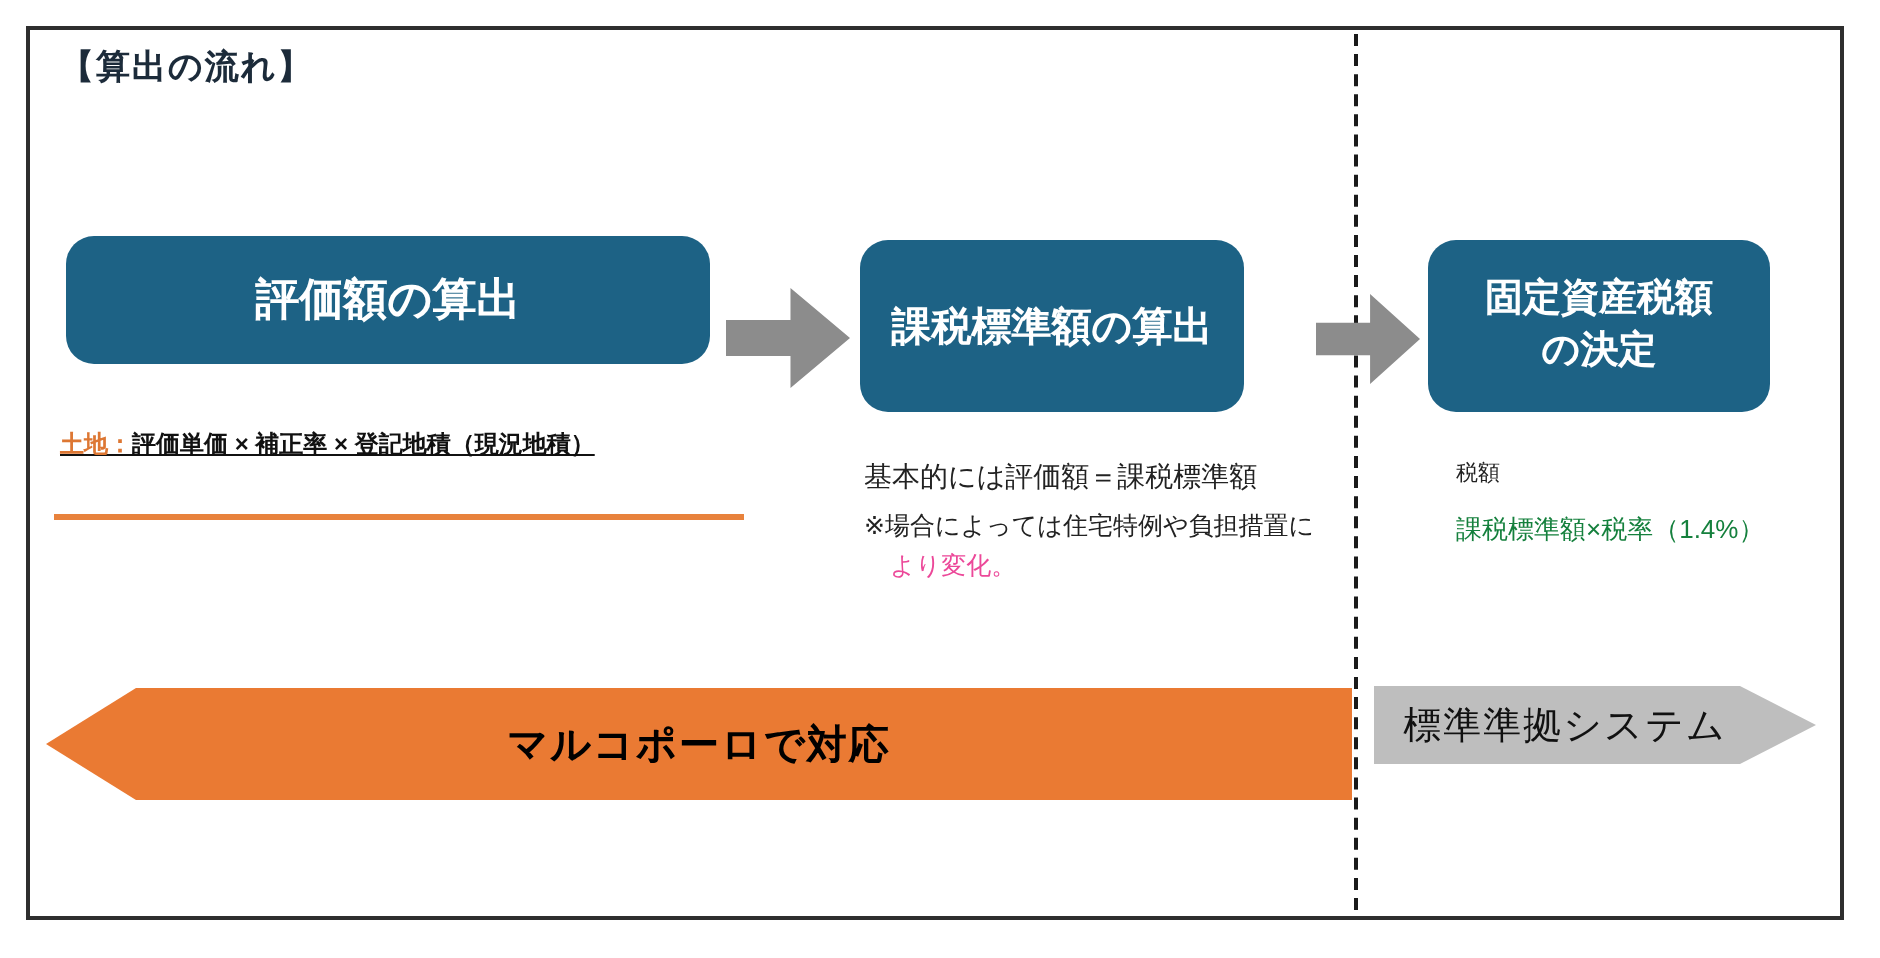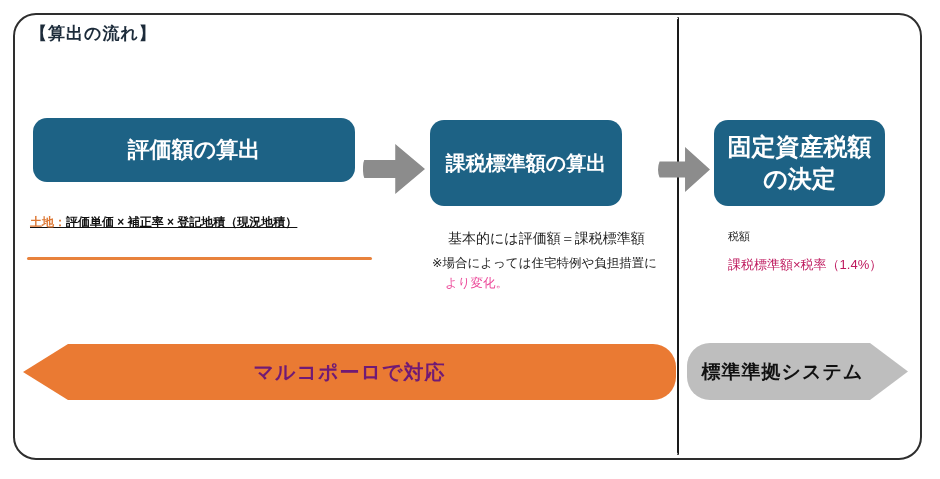--- a/index.html
+++ b/index.html
@@ -3,60 +3,60 @@
 <meta charset="utf-8">
 <style>
   :root{
     --step-box:#1D6285;
     --coverage-banner:#EA7A33;
     --external-banner:#BEBEBE;
     --flow-arrow:#8C8C8C;
     --land-label:#DD7733;
     --underline:#E8823C;
   }
-  *{margin:0;padding:0;box-sizing:border-box;border-radius:23px;}
+  *{margin:0;padding:0;box-sizing:border-box;}
   html,body{width:940px;height:479px;background:#ffffff;overflow:hidden;
     font-family:"Liberation Sans","DejaVu Sans",sans-serif;}
   .stage{position:relative;width:940px;height:479px;background:#fff;}
   .frame{position:absolute;left:13px;top:13px;width:909px;height:447px;
     border:2px solid #2e2e2e;background:#fff;}
   .title{position:absolute;left:30px;top:22px;font-size:17px;font-weight:bold;
     color:#1c2b3a;letter-spacing:1px;}
   .step-box{position:absolute;background:var(--step-box);color:#fff;font-weight:bold;
     border-radius:14px;display:flex;align-items:center;justify-content:center;
     text-align:center;white-space:pre-line;z-index:2;}
   .step-1{left:33px;top:118px;width:322px;height:64px;font-size:22px;}
   .step-2{left:430px;top:120px;width:192px;height:86px;font-size:20px;}
-  .step-3{left:714px;top:120px;width:171px;height:86px;font-size:24px;line-height:1.35;}
+  .step-3{left:714px;top:120px;width:171px;height:86px;font-size:19px;line-height:1.35;}
   .flow-arrow{position:absolute;background:var(--flow-arrow);z-index:3;
     clip-path:polygon(0 32%,52% 32%,52% 0,100% 50%,52% 100%,52% 68%,0 68%);}
   .arrow-1{left:363px;top:144px;width:62px;height:50px;}
   .arrow-2{left:658px;top:147px;width:52px;height:45px;}
   .dashed-divider{position:absolute;left:677px;top:17px;height:438px;width:0;
     border-left:2px dashed #1a1a1a;z-index:1;}
   .note-1{position:absolute;left:30px;top:214px;font-size:12px;font-weight:bold;
     color:#111;white-space:nowrap;text-decoration:underline;}
   .note-1 .land{color:var(--land-label);}
   .underline-bar{position:absolute;left:27px;top:257px;width:345px;height:3px;
     background:var(--underline);}
-  .note-2-l1{position:absolute;left:448px;top:230px;font-size:14px;color:#222;}
+  .note-2-l1{position:absolute;left:432px;top:230px;font-size:14px;color:#222;}
   .note-2-l2{position:absolute;left:432px;top:255px;font-size:12.5px;color:#222;}
   .note-2-l3{position:absolute;left:445px;top:275px;font-size:12.5px;color:#ec4899;}
   .note-3-l1{position:absolute;left:728px;top:229px;font-size:11px;color:#222;}
-  .note-3-l2{position:absolute;left:728px;top:256px;font-size:13px;color:#be185d;}
+  .note-3-l2{position:absolute;left:728px;top:256px;font-size:13px;color:#15803d;}
   .banner-coverage{position:absolute;left:23px;top:344px;width:653px;height:56px;
     background:var(--coverage-banner);z-index:2;
     clip-path:polygon(45px 0,100% 0,100% 100%,45px 100%,0 50%);
     display:flex;align-items:center;justify-content:center;
-    color:#701a75;font-size:20px;font-weight:bold;letter-spacing:1px;}
-  .banner-external{position:absolute;left:687px;top:343px;width:221px;height:57px;
+    color:#000000;font-size:20px;font-weight:bold;letter-spacing:1px;}
+  .banner-external{position:absolute;left:687px;top:343px;width:221px;height:39px;
     background:var(--external-banner);z-index:2;
     clip-path:polygon(0 0,calc(100% - 38px) 0,100% 50%,calc(100% - 38px) 100%,0 100%);
     display:flex;align-items:center;justify-content:center;padding-right:30px;
-    color:#111;font-size:19px;font-weight:bold;letter-spacing:1px;}
+    color:#111;font-size:19px;font-weight:normal;letter-spacing:1px;}
 </style>
 </head>
 <body>
 
 <div class="stage">
   <div class="frame"></div>
 
   <div class="title">【算出の流れ】</div>
 
   <div class="step-box step-1">評価額の算出</div>

